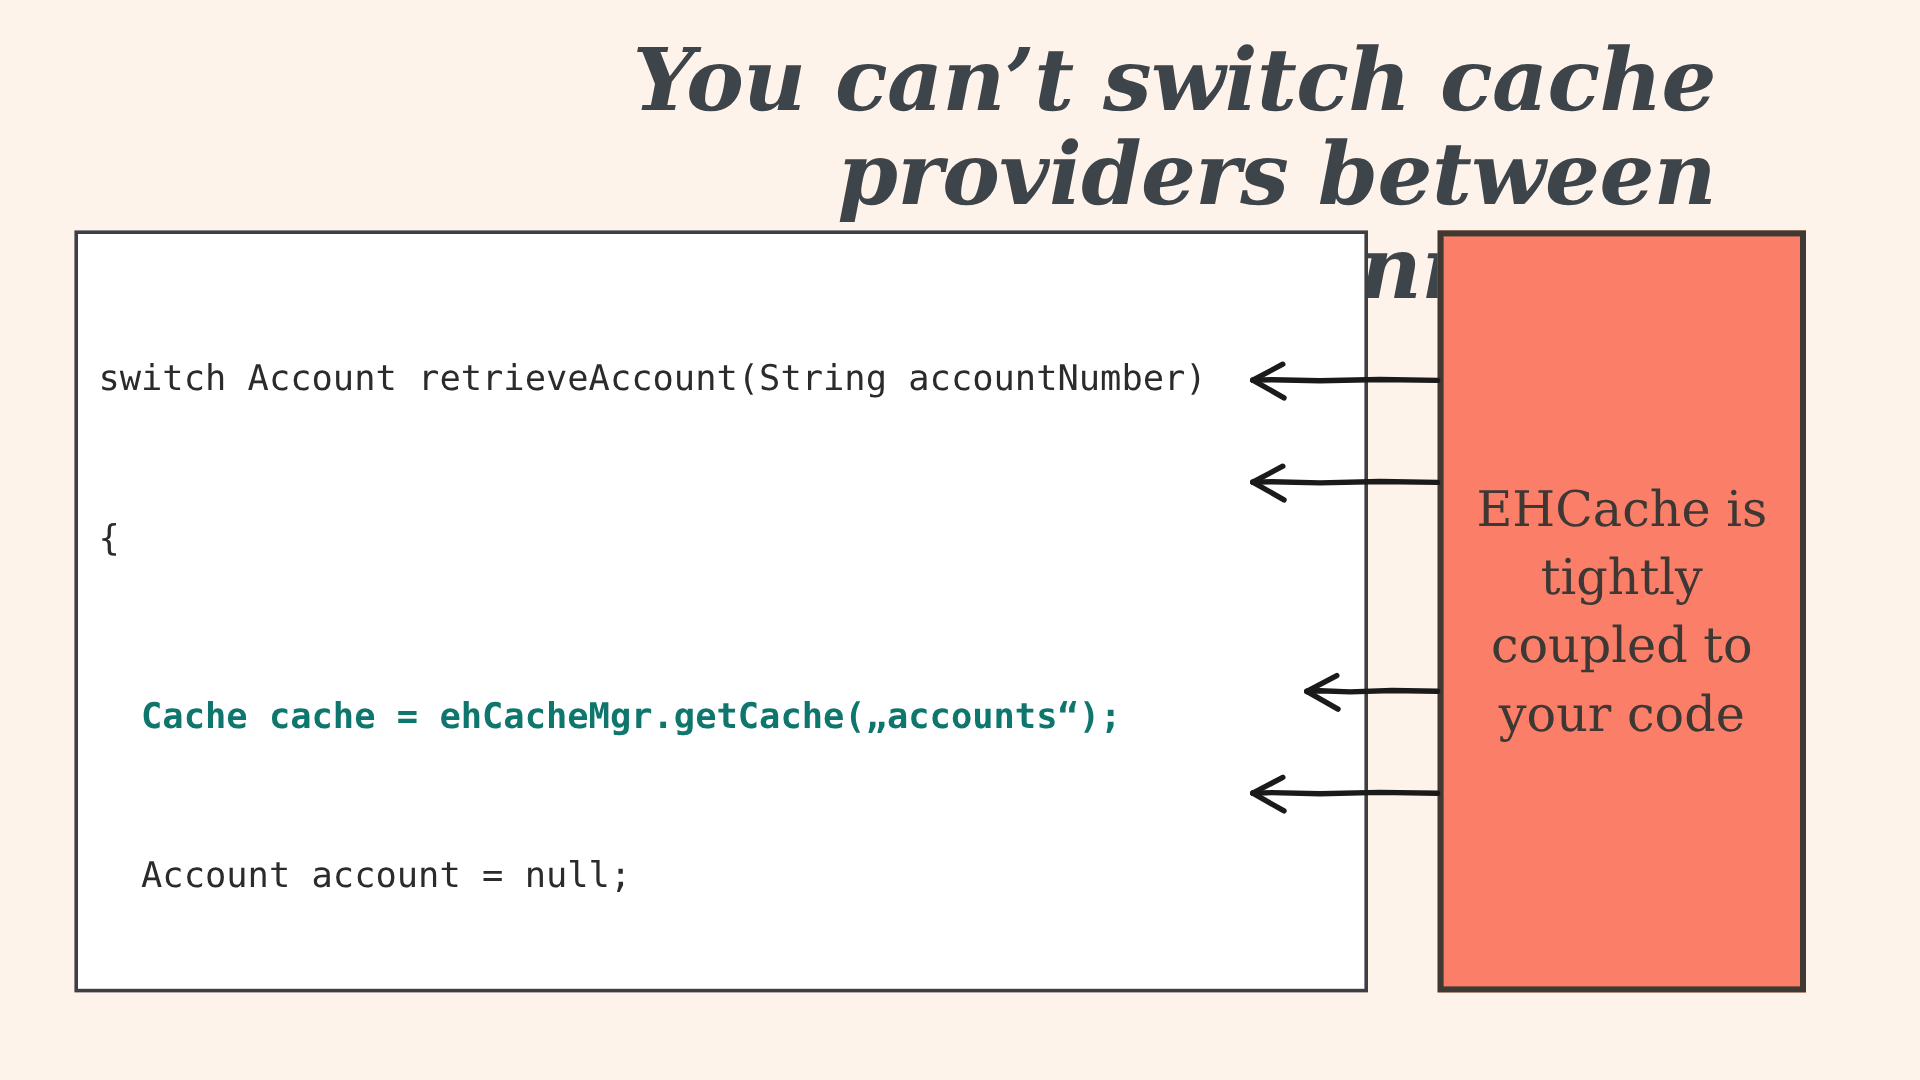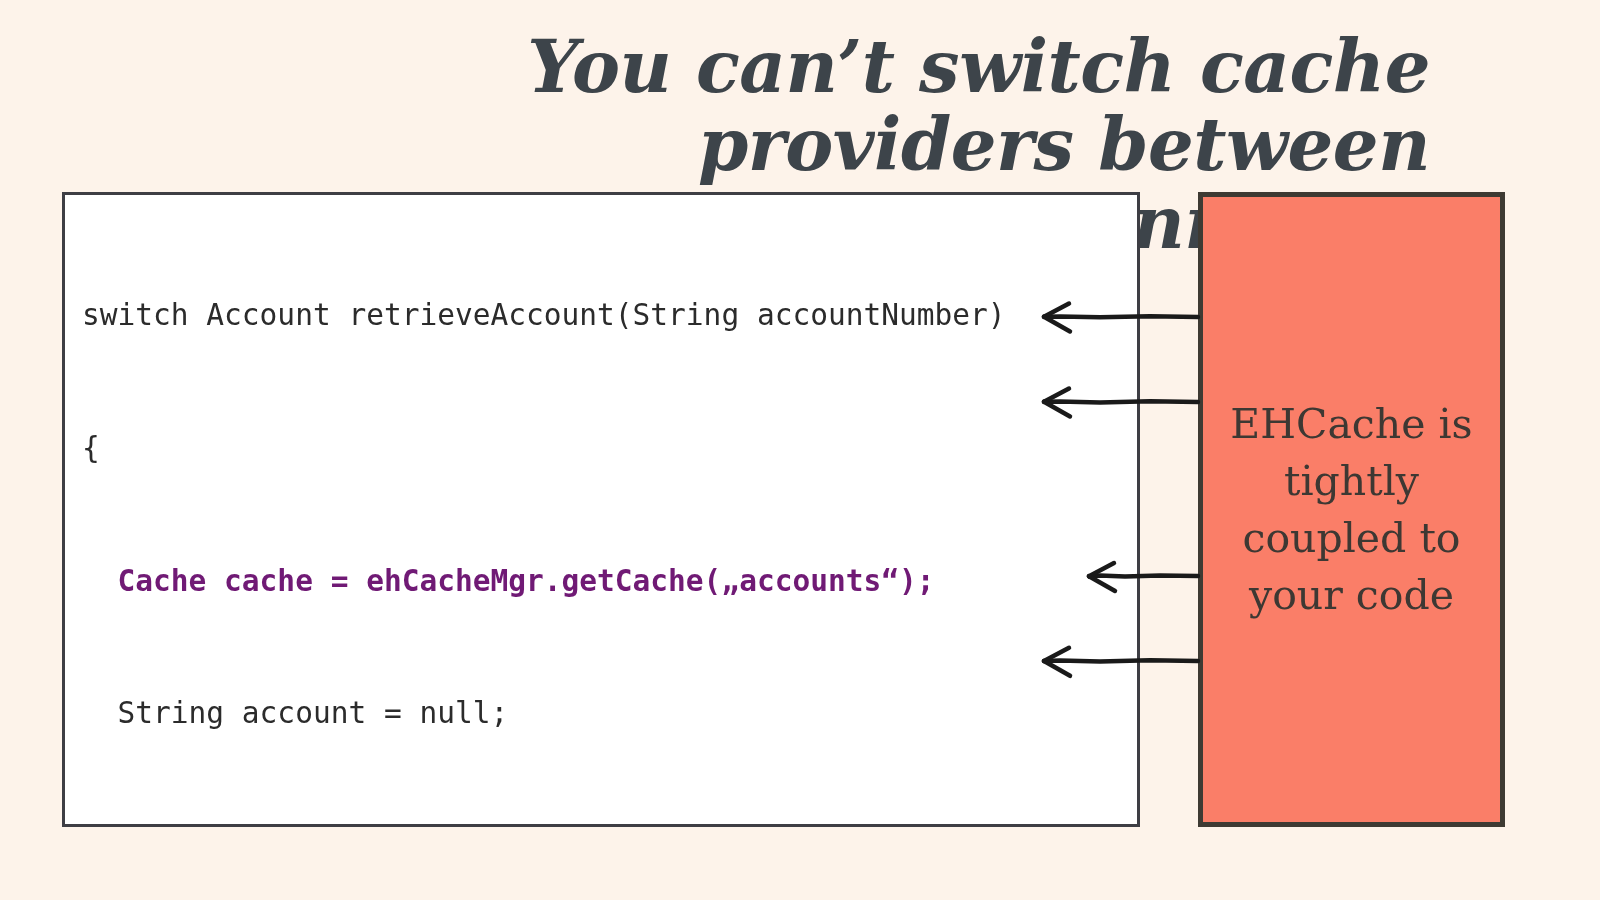--- a/index.html
+++ b/index.html
@@ -59,22 +59,23 @@
     line-height: 44.2px;
     color: #2B2B2B;
     white-space: pre;
     letter-spacing: 0px;
   }
   .code-line {
     height: 44.2px;
     white-space: pre;
   }
   .code-line.hl {
-    color: #701a75;
+    color: #0f766e;
     font-weight: bold;
+    margin-top: 16px;
   }
 
   
   .callout-box {
     position: absolute;
     left: 1198px;
     top: 192px;
     width: 307px;
     height: 635px;
     background: #FA7E68;
@@ -112,21 +113,21 @@
 
 <div class="slide">
 
   <div class="slide-title">You can’t switch cache providers between environments</div>
 
   <div class="code-box">
     <div class="code-listing">
       <div class="code-line">switch Account retrieveAccount(String accountNumber)</div>
       <div class="code-line">{</div>
       <div class="code-line hl">  Cache cache = ehCacheMgr.getCache(„accounts“);</div>
-      <div class="code-line">  String account = null;</div>
+      <div class="code-line">  Account account = null;</div>
       <div class="code-line hl">  Element element = cache.get(accountNumber);</div>
       
       
       
       
       
       
       
       
       

